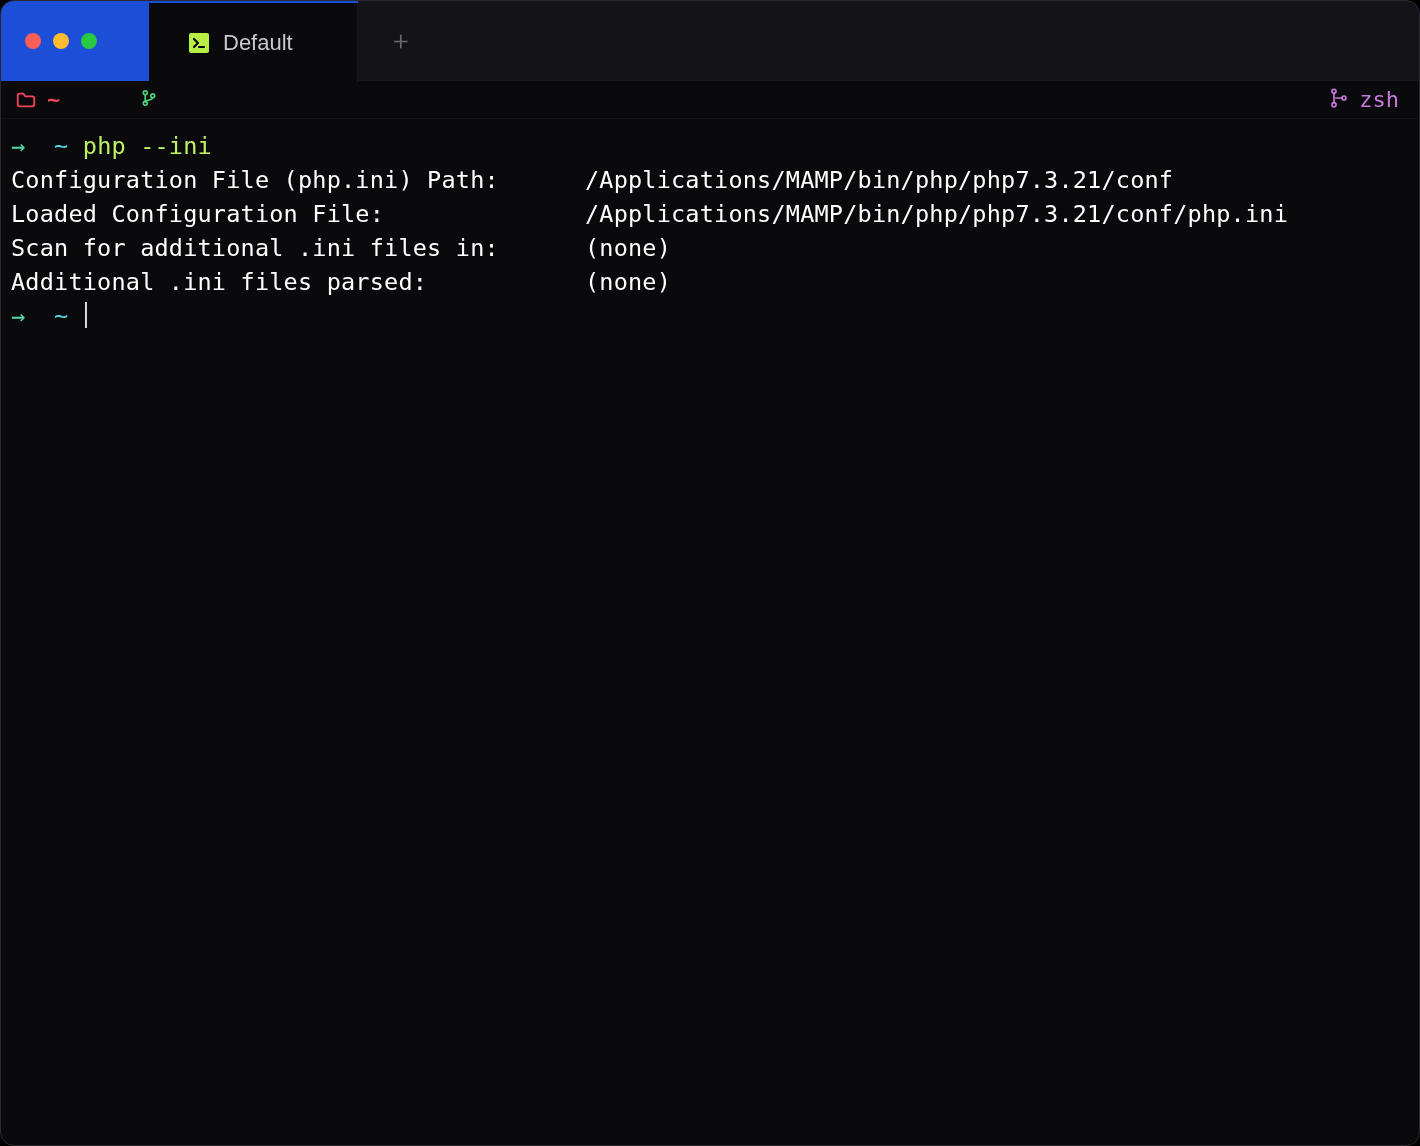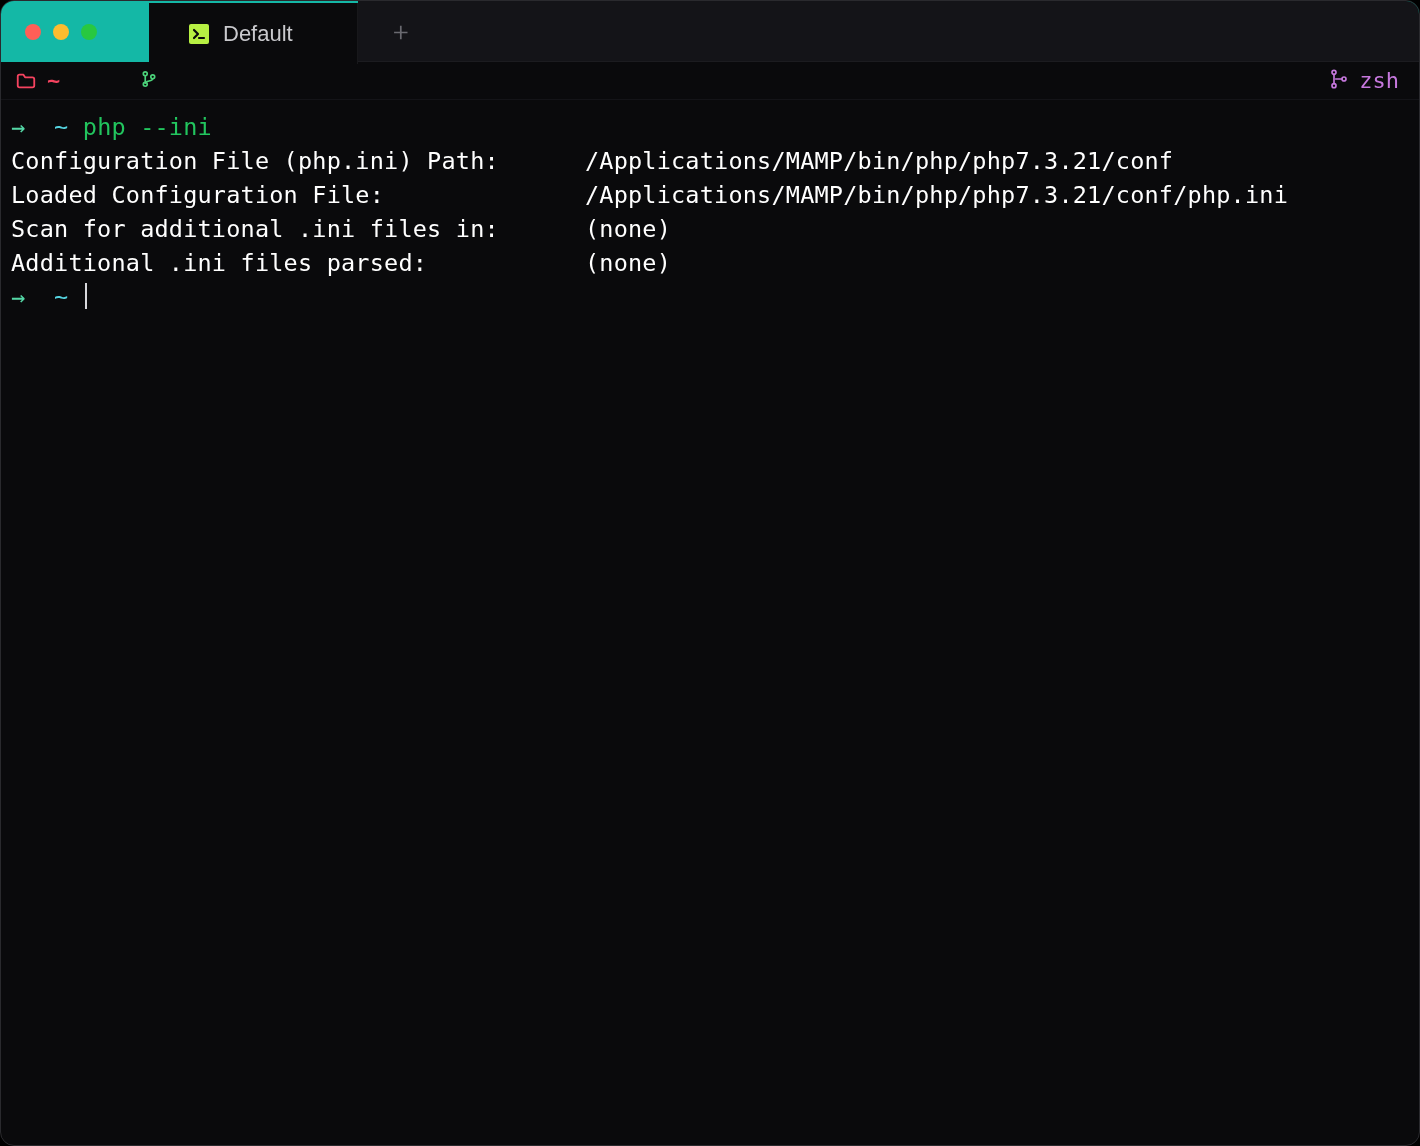--- a/index.html
+++ b/index.html
@@ -17,22 +17,22 @@
     .window {
       width: 1420px;
       height: 1146px;
       background: #0a0a0c;
       border-radius: 14px;
       overflow: hidden;
       position: relative;
       border: 1px solid #2a2a2e;
     }
     .titlebar {
-      height: 61px;
-      background: #14b8a6;
+      height: 80px;
+      background: #1d4ed8;
       display: flex;
       align-items: stretch;
       position: relative;
       text-align: center;
     }
     .traffic-lights {
       display: flex;
       align-items: center;
       gap: 12px;
       padding-left: 24px;
@@ -140,21 +140,21 @@
       font-size: 23.5px;
       line-height: 34px;
       color: #d8d8dc;
       white-space: pre;
       font-family: "Menlo","SF Mono","Monaco",monospace;
       letter-spacing: 0.2px;
     }
     .line { display:block; }
     .arrow { color: #54d7a6; }
     .tilde { color: #55d4e0; }
-    .cmd { color: #22c55e; }
+    .cmd { color: #bef264; }
     .out { color: #ffffff; }
     .cursor {
       display:inline-block;
       width: 2px;
       height: 26px;
       background: #d8d8dc;
       vertical-align: -4px;
       margin-left: 2px;
     }
   </style>

